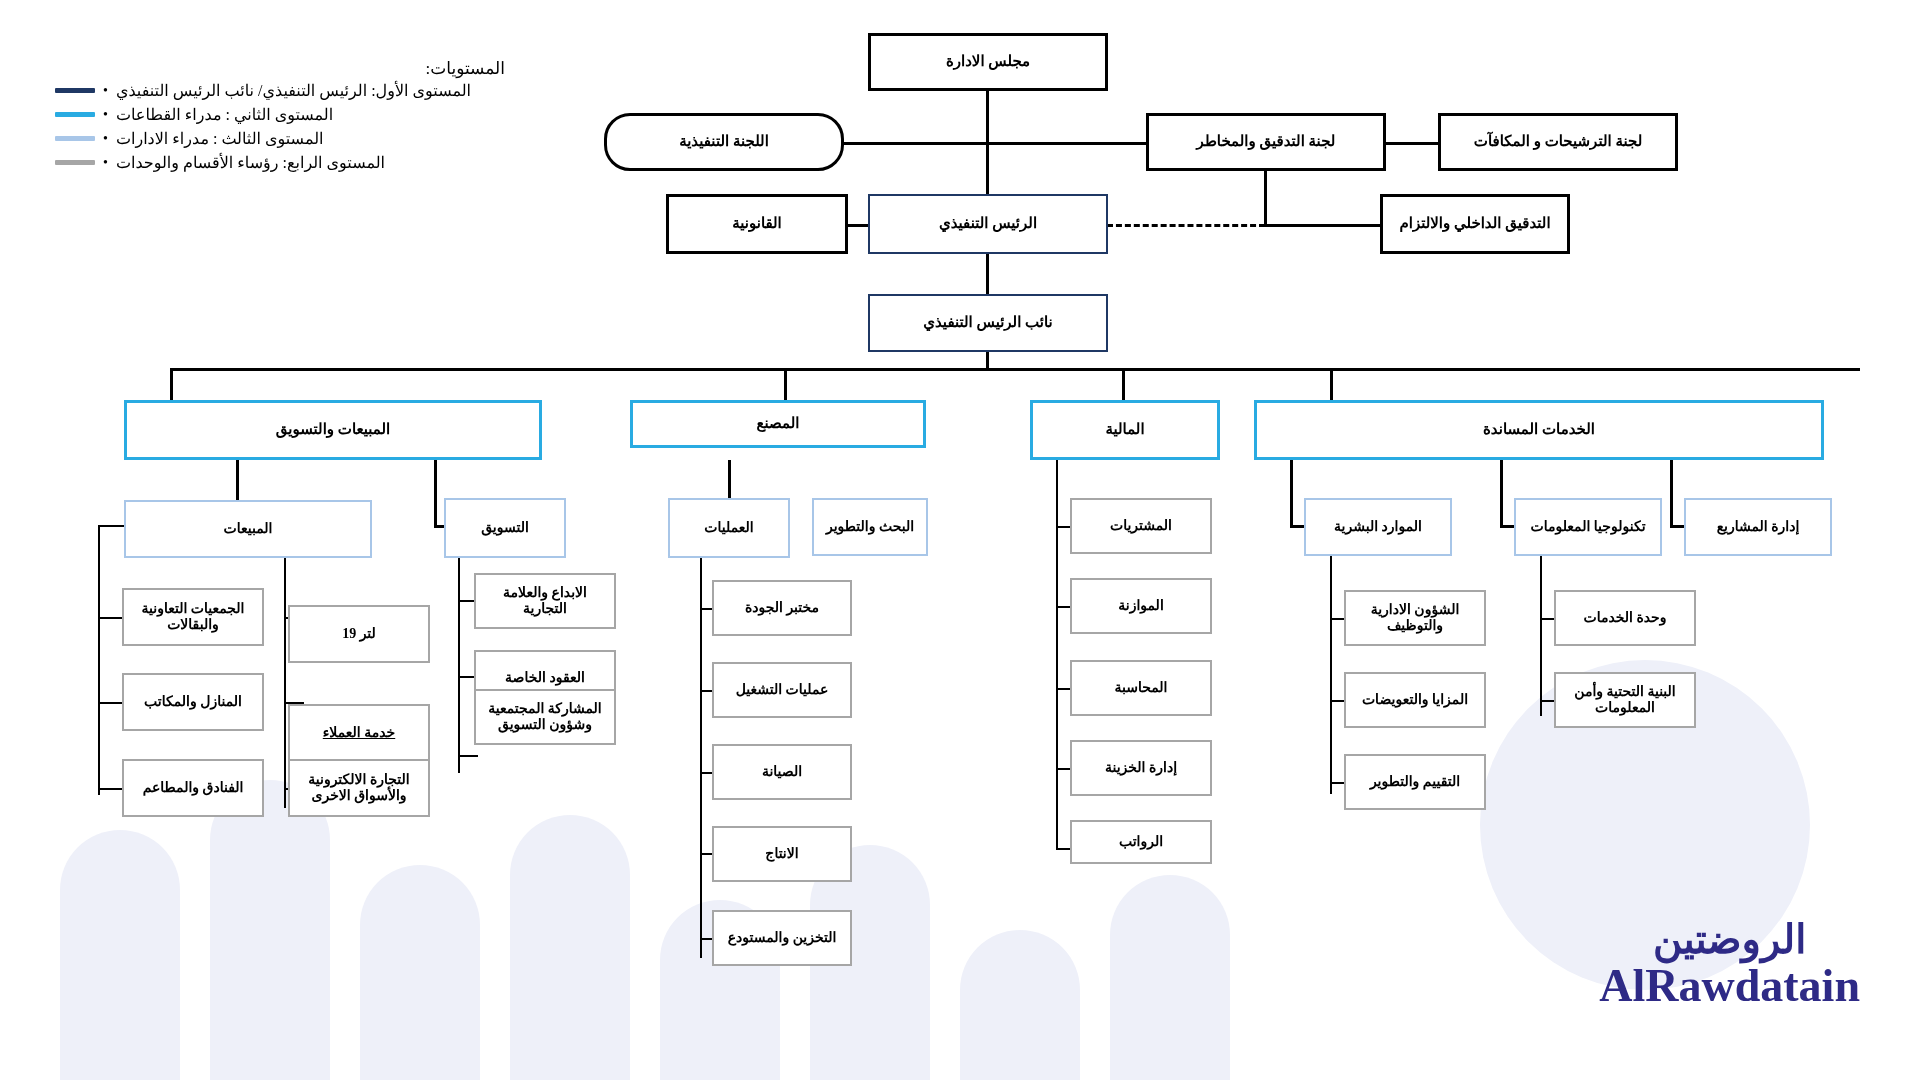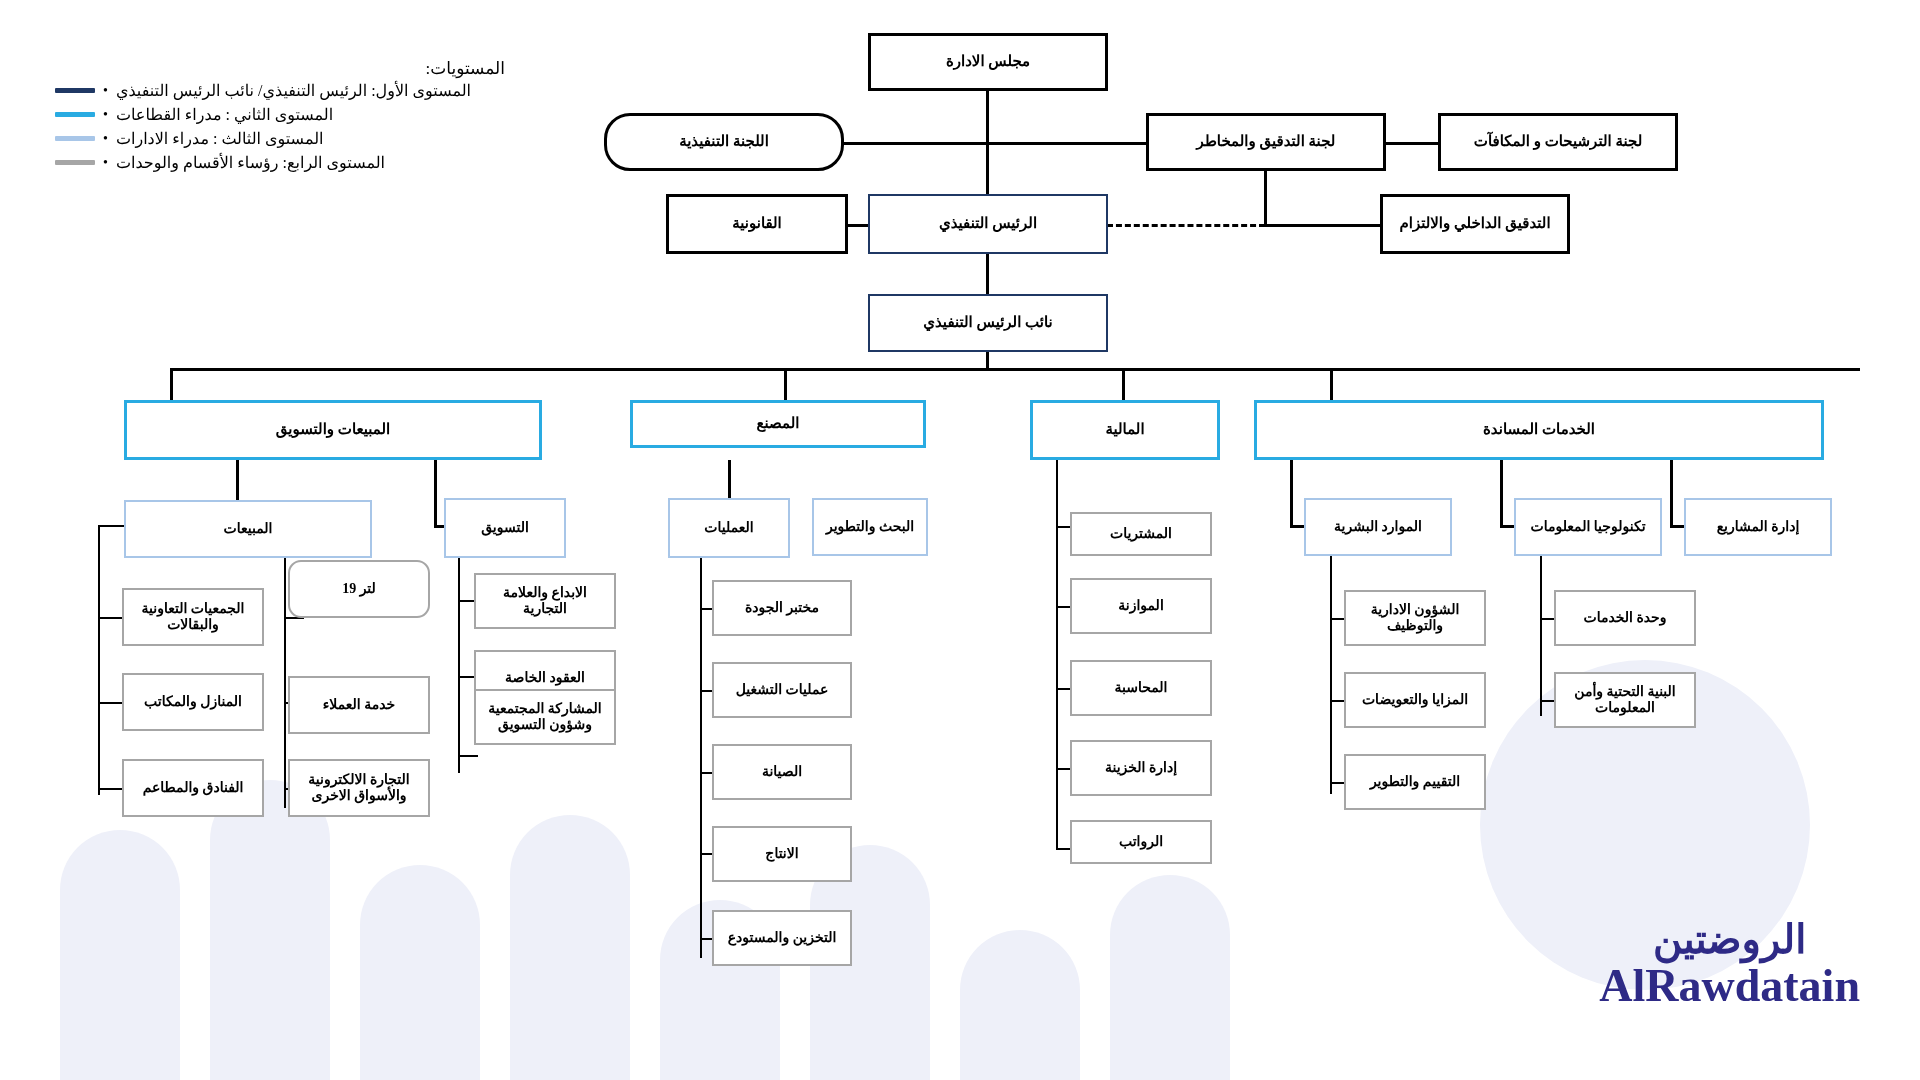--- a/index.html
+++ b/index.html
@@ -196,24 +196,24 @@
   </div>
   <div class="box lv4" style="left:122px;top:759px;width:142px;height:58px;">
     <span>الفنادق والمطاعم</span>
   </div>
 
   <div class="ln v2" style="left:284px;top:558px;height:250px;"></div>
   <div class="ln h2" style="left:284px;top:617px;width:20px;"></div>
   <div class="ln h2" style="left:284px;top:702px;width:20px;"></div>
   <div class="ln h2" style="left:284px;top:788px;width:20px;"></div>
 
-  <div class="box lv4" style="left:288px;top:560px;width:142px;height:58px;border-radius:13px;">
+  <div class="box lv4" style="left:288px;top:605px;width:142px;height:58px;">
     <span>لتر 19</span>
   </div>
-  <div class="box lv4" style="left:288px;top:676px;width:142px;height:58px;">
+  <div class="box lv4" style="left:288px;top:704px;width:142px;height:58px;text-decoration:underline;">
     <span>خدمة العملاء</span>
   </div>
   <div class="box lv4" style="left:288px;top:759px;width:142px;height:58px;">
     <span>التجارة الالكترونية والأسواق الاخرى</span>
   </div>
 
   <div class="ln v2" style="left:458px;top:558px;height:215px;"></div>
   <div class="ln h2" style="left:458px;top:600px;width:20px;"></div>
   <div class="ln h2" style="left:458px;top:676px;width:20px;"></div>
   <div class="ln h2" style="left:458px;top:755px;width:20px;"></div>
@@ -262,21 +262,21 @@
     <span>التخزين والمستودع</span>
   </div>
 
   <div class="ln v2" style="left:1056px;top:460px;height:390px;"></div>
   <div class="ln h2" style="left:1056px;top:526px;width:20px;"></div>
   <div class="ln h2" style="left:1056px;top:606px;width:20px;"></div>
   <div class="ln h2" style="left:1056px;top:688px;width:20px;"></div>
   <div class="ln h2" style="left:1056px;top:768px;width:20px;"></div>
   <div class="ln h2" style="left:1056px;top:848px;width:20px;"></div>
 
-  <div class="box lv4" style="left:1070px;top:512px;width:142px;height:44px;">
+  <div class="box lv4" style="left:1070px;top:498px;width:142px;height:56px;">
     <span>المشتريات</span>
   </div>
   <div class="box lv4" style="left:1070px;top:578px;width:142px;height:56px;">
     <span>الموازنة</span>
   </div>
   <div class="box lv4" style="left:1070px;top:660px;width:142px;height:56px;">
     <span>المحاسبة</span>
   </div>
   <div class="box lv4" style="left:1070px;top:740px;width:142px;height:56px;">
     <span>إدارة الخزينة</span>

